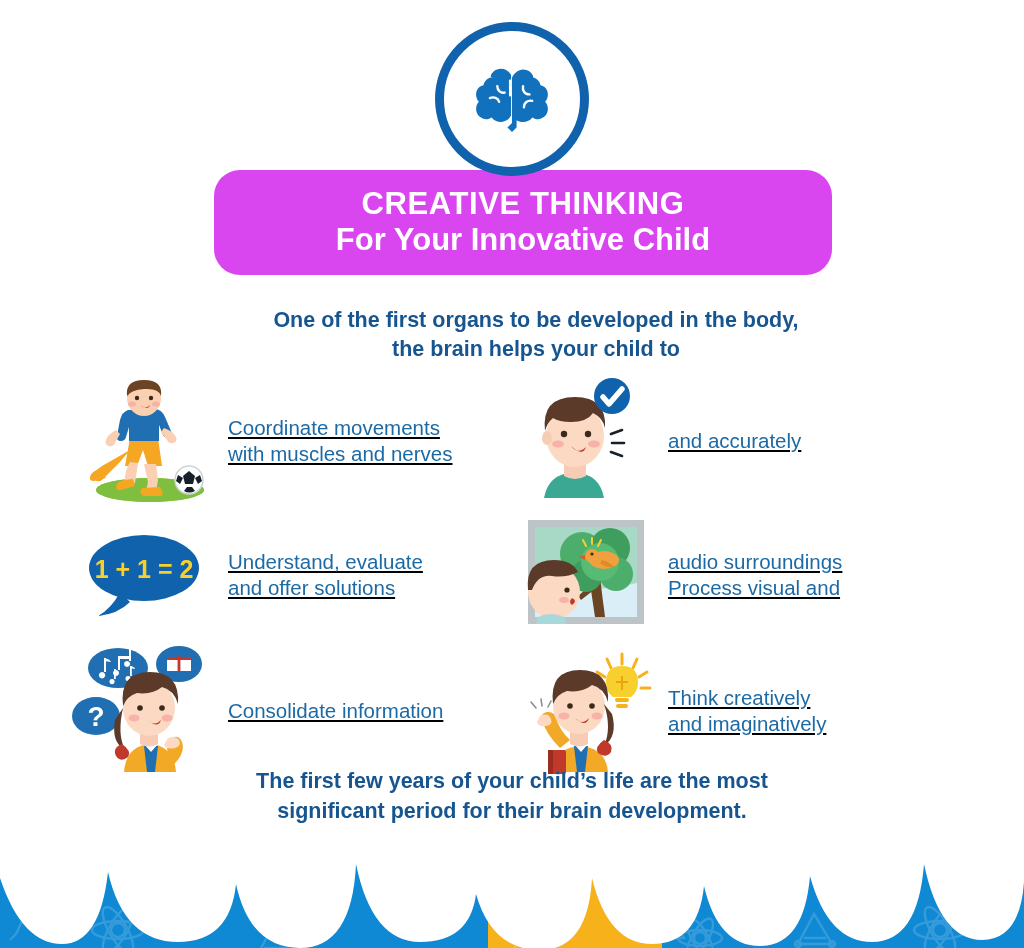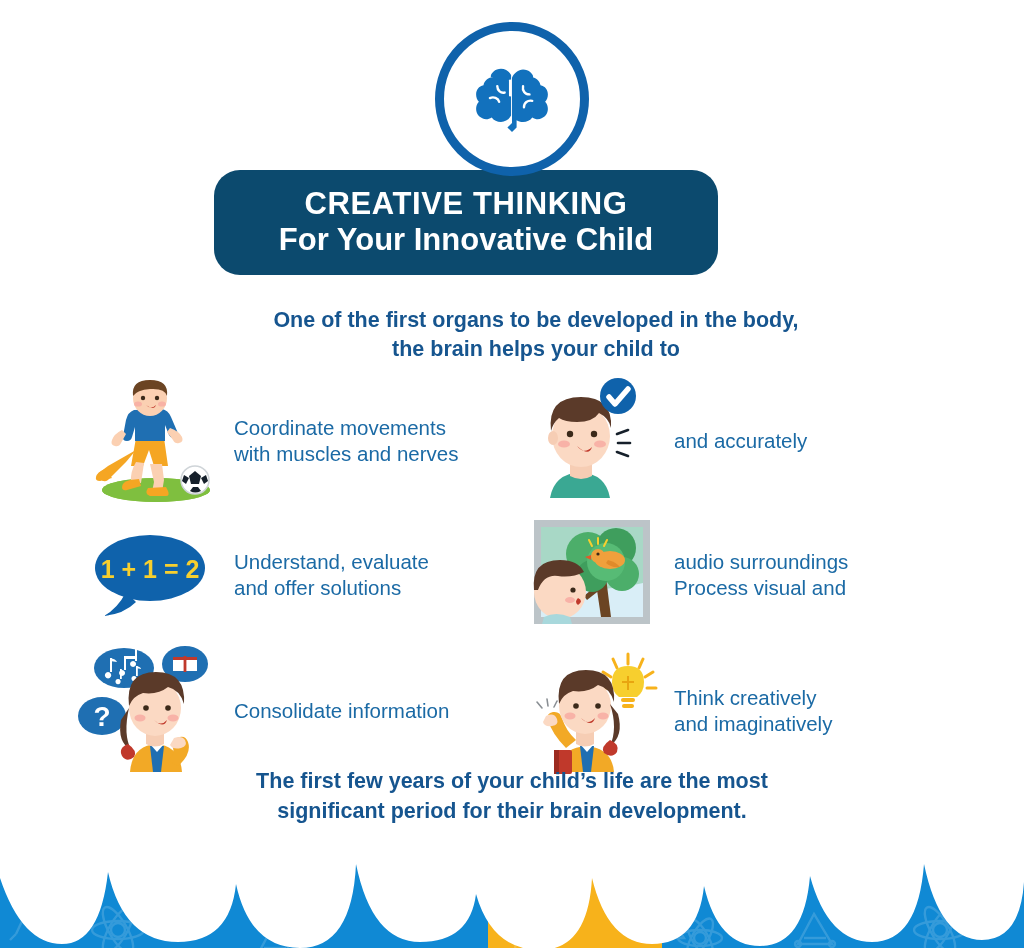--- a/index.html
+++ b/index.html
@@ -34,23 +34,23 @@
     justify-content: center;
     z-index: 3;
   }
   .brain-badge svg { width: 92px; height: 92px; display: block; }
 
   
   .title-banner {
     position: absolute;
     left: 214px;
     top: 170px;
-    width: 504px;
+    width: 618px;
     height: 105px;
-    background: #0c4a6e;
+    background: #d946ef;
     border-radius: 26px;
     z-index: 2;
     display: flex;
     flex-direction: column;
     align-items: center;
     justify-content: center;
   }
   .title-line1 {
     color: #ffffff;
     font-size: 31px;
@@ -75,23 +75,24 @@
     color: #16558f;
     font-size: 21.5px;
     font-weight: bold;
     line-height: 1.36;
     padding-left: 24px;
   }
 
   
   .grid {
     position: absolute;
-    left: 78px;
+    left: 72px;
     top: 372px;
     width: 880px;
+    text-decoration: underline;
   }
   .row { display: flex; }
   .row-1 { height: 138px; }
   .row-2 { height: 130px; }
   .row-3 { height: 142px; }
 
   .cell {
     width: 440px;
     display: flex;
     align-items: center;

